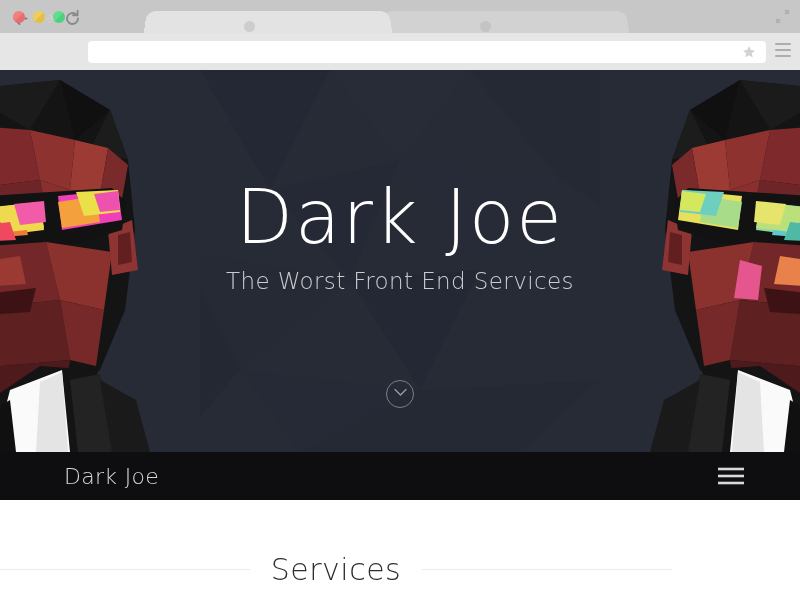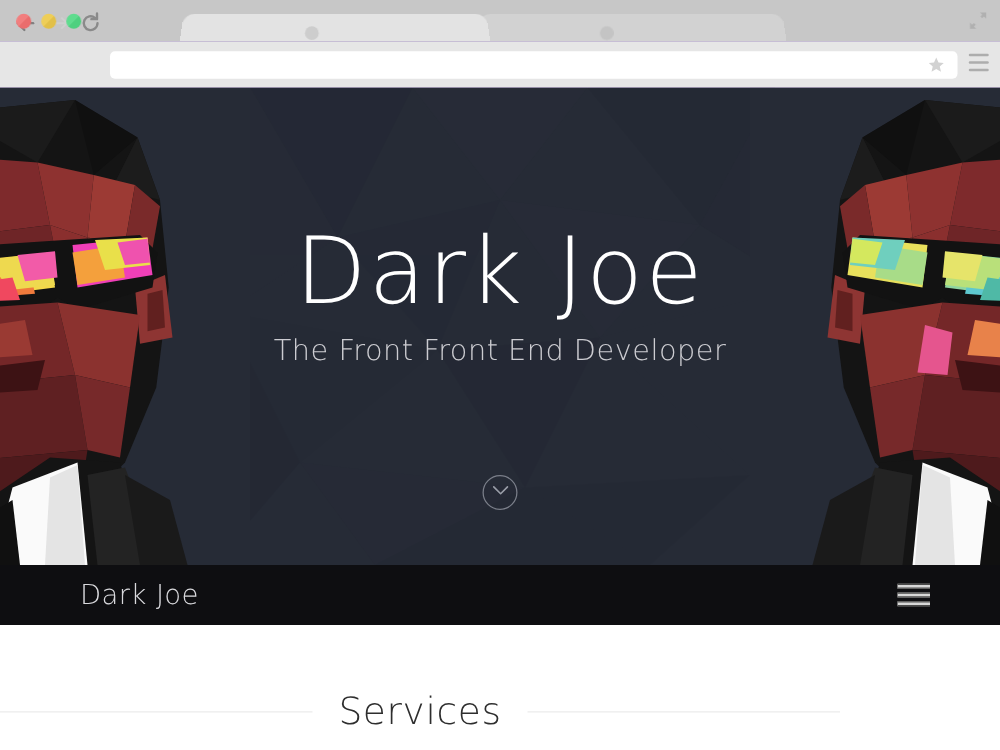--- a/index.html
+++ b/index.html
@@ -474,21 +474,21 @@
           <polygon points="10,320 62,300 70,382 -6,382" fill="#fafafa"></polygon>
           <polygon points="40,312 62,302 68,382 36,382" fill="#e4e4e4"></polygon>
           <polygon points="70,310 100,304 130,382 78,382" fill="#232323"></polygon>
           <polygon points="100,310 136,330 150,382 112,382" fill="#1a1a1a"></polygon>
           <polygon points="-40,360 10,330 16,382 -40,382" fill="#101010"></polygon>
         </svg>
       </div>
 
       <div class="hero-center">
         <div class="hero-title">Dark Joe</div>
-        <div class="hero-subtitle">The Front Front End Developer</div>
+        <div class="hero-subtitle">The Worst Front End Services</div>
         <div class="scroll-down">
           <svg width="13" height="9" viewBox="0 0 13 9">
             <path d="M1 1.5 L6.5 7 L12 1.5" stroke="#9a9ea8" stroke-width="1.3" fill="none" stroke-linecap="round" stroke-linejoin="round"></path>
           </svg>
         </div>
       </div>
     </div>
 
     <div class="site-nav">
       <div class="nav-brand">Dark Joe</div>

